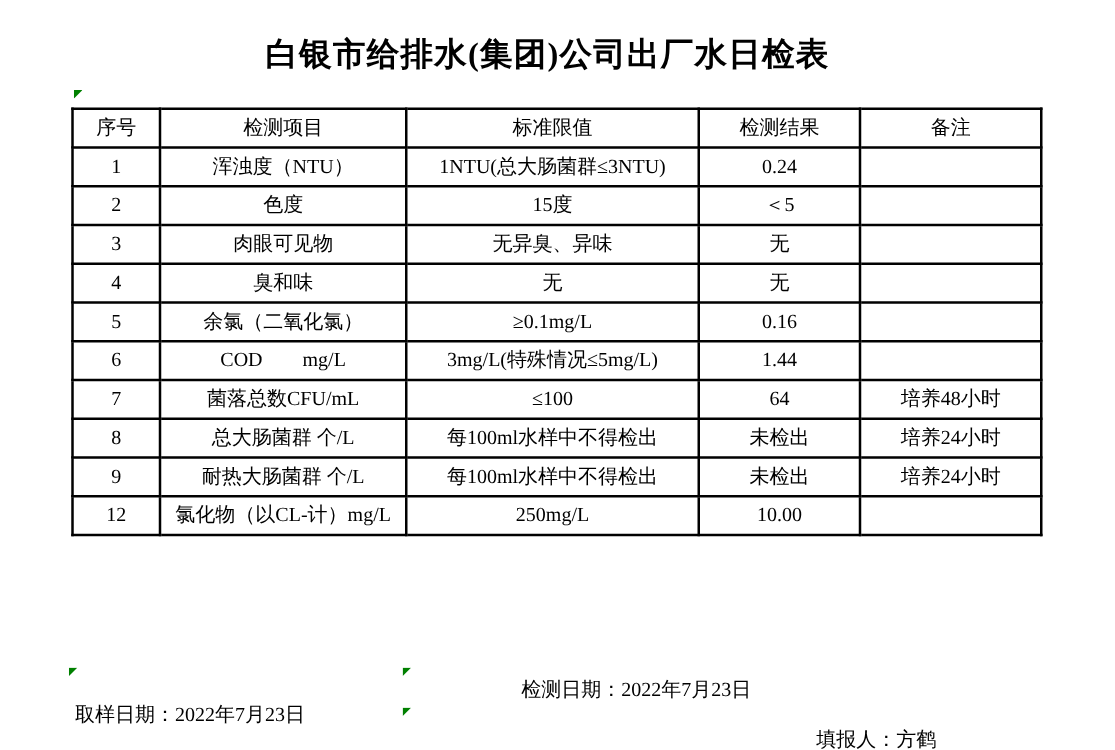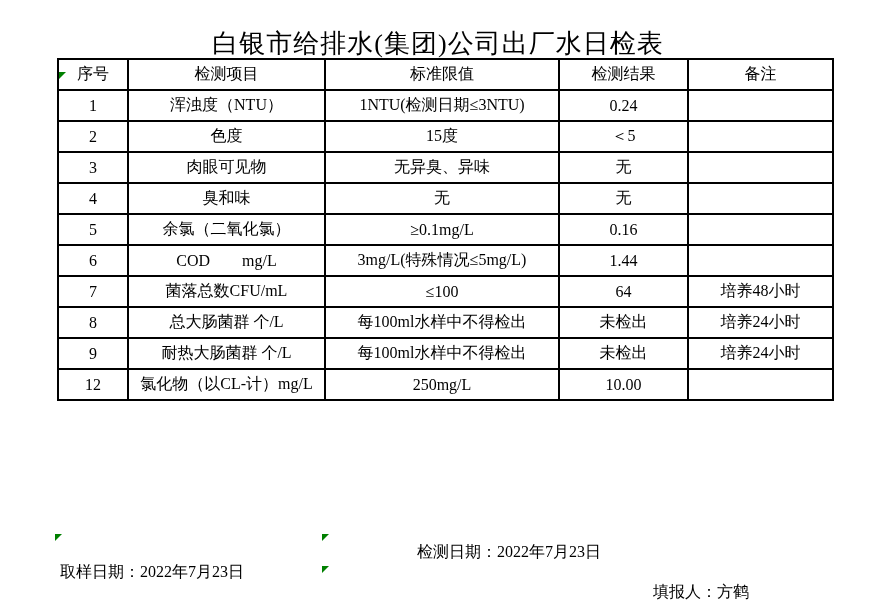--- a/index.html
+++ b/index.html
@@ -2,24 +2,24 @@
 <html><head>
 <meta charset="utf-8">
 <style>
   html,body{margin:0;padding:0;}
   body{
     width:892px;height:600px;position:relative;background:#ffffff;color:#000;
     font-family:"Liberation Serif","DejaVu Serif",serif;overflow:hidden;
   }
   .title{
     position:absolute;top:26px;left:0;width:876px;text-align:center;
-    font-size:26px;font-weight:normal;letter-spacing:1px;
+    font-size:26px;font-weight:bold;letter-spacing:1px;
   }
   table.report{
-    position:absolute;left:57px;top:58px;width:775px;
+    position:absolute;left:57px;top:86px;width:775px;
     border-collapse:collapse;table-layout:fixed;
   }
   table.report th,table.report td{
     border:2px solid #000;text-align:center;vertical-align:middle;
     font-size:16px;font-weight:normal;padding:0 2px;height:29px;
     white-space:pre;overflow:hidden;
   }
   .footer-line{position:absolute;top:542px;left:0;width:892px;font-size:16px;}
   .footer-item{position:absolute;white-space:pre;}
   .f1{left:60px;margin-top:20px;}
@@ -53,21 +53,21 @@
       <th>检测项目</th>
       <th>标准限值</th>
       <th>检测结果</th>
       <th>备注</th>
     </tr>
   </thead>
   <tbody>
     <tr>
       <td>1</td>
       <td>浑浊度（NTU）</td>
-      <td>1NTU(检测日期≤3NTU)</td>
+      <td>1NTU(总大肠菌群≤3NTU)</td>
       <td>0.24</td>
       <td></td>
     </tr>
     <tr>
       <td>2</td>
       <td>色度</td>
       <td>15度</td>
       <td>＜5</td>
       <td></td>
     </tr>

